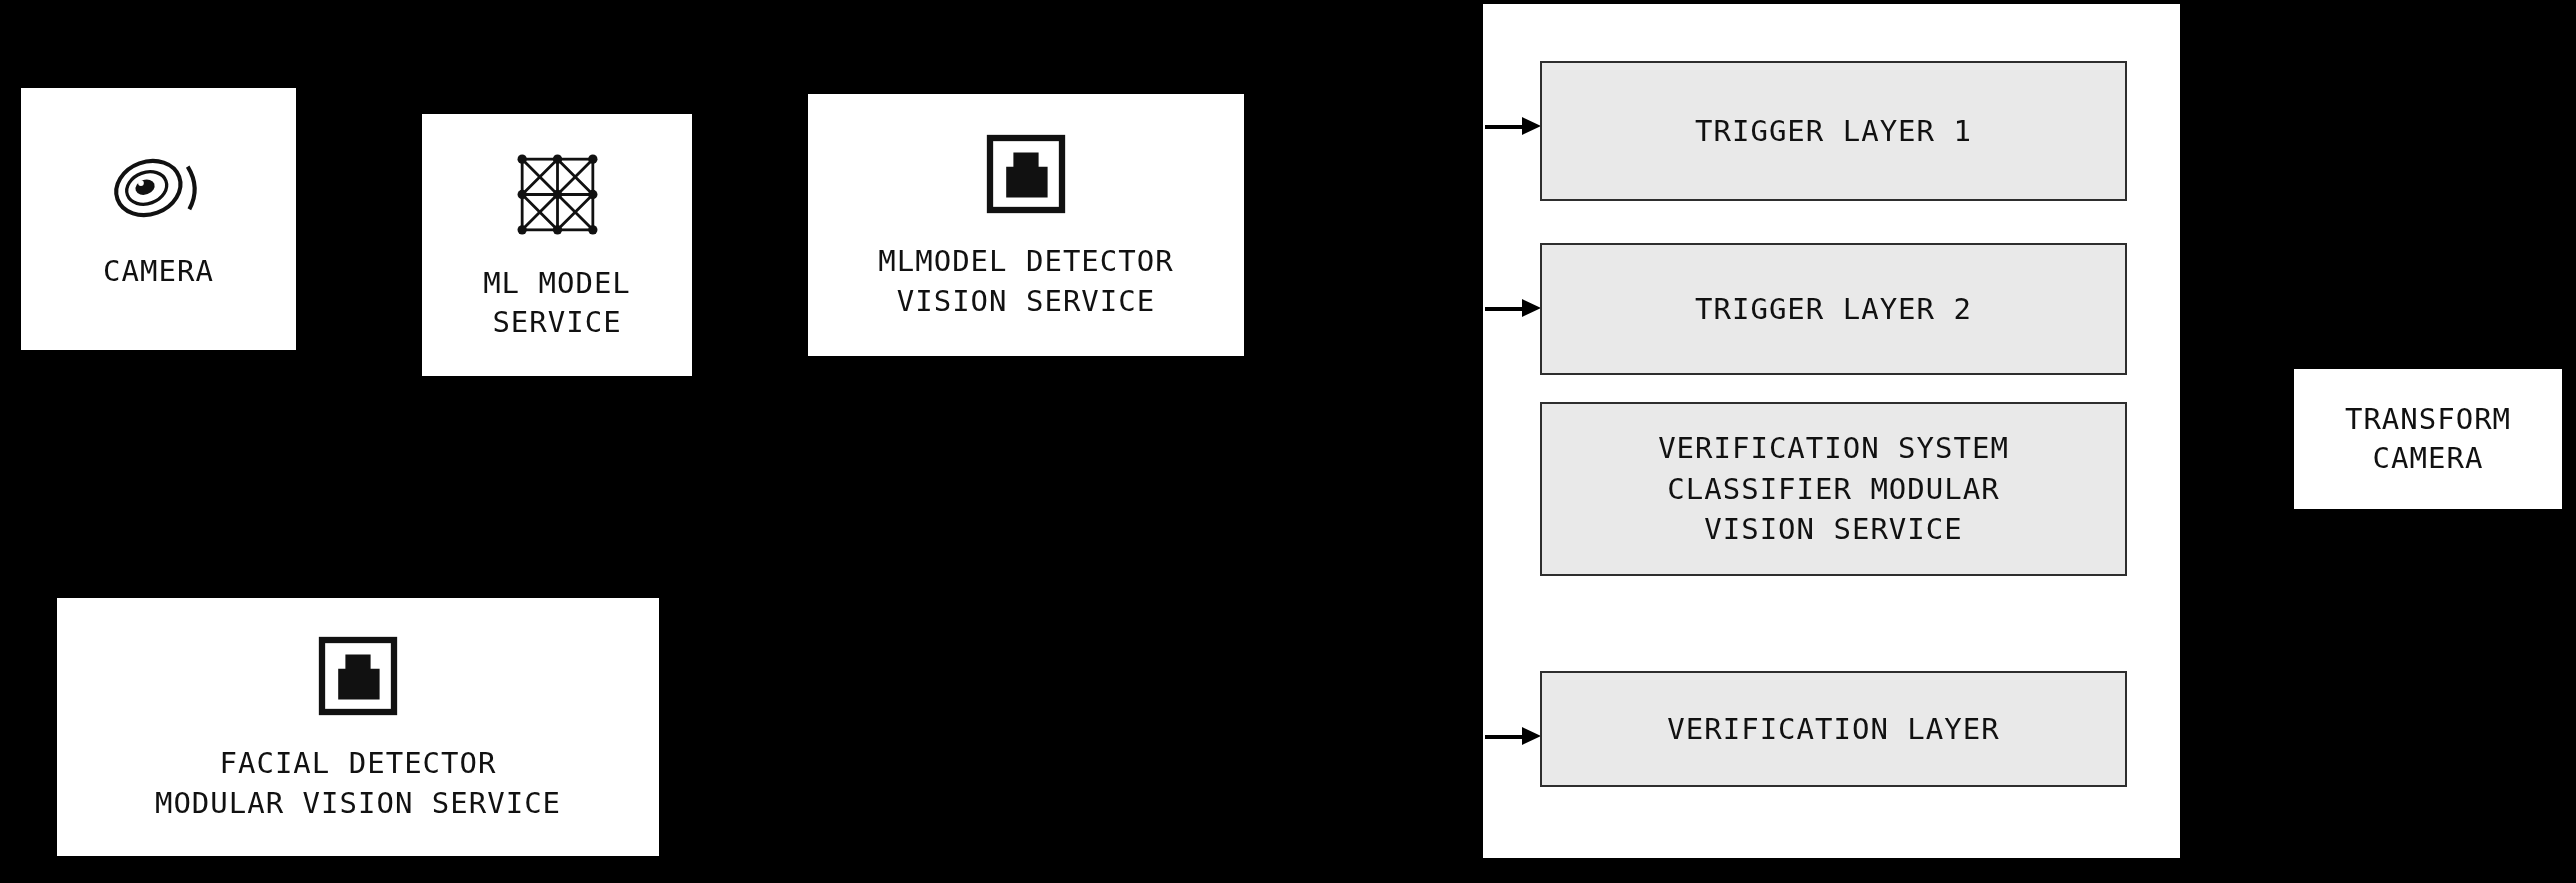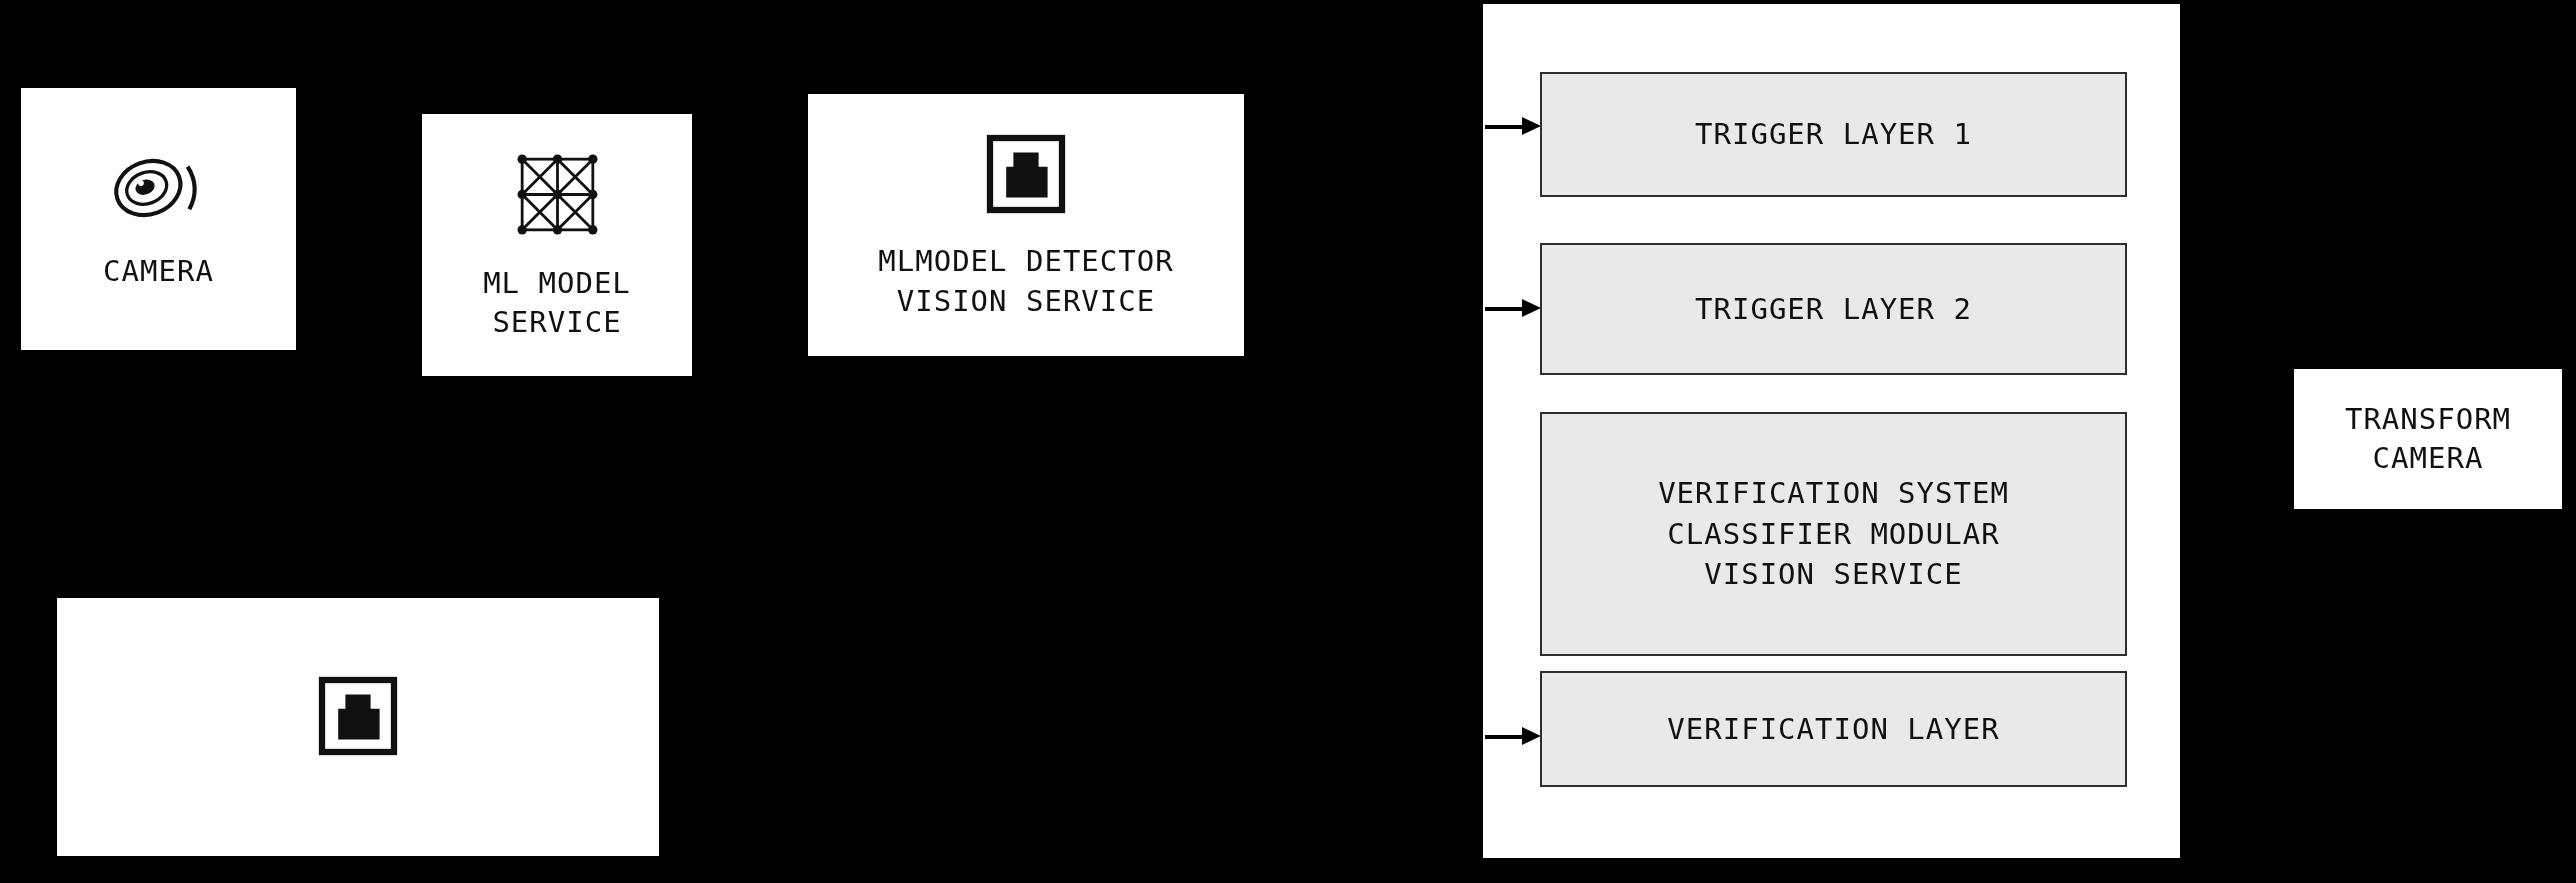--- a/index.html
+++ b/index.html
@@ -50,23 +50,23 @@
     position: absolute;
     left: 57px; width: 587px;
     background: #e9e9e9;
     border: 2.1px solid #2e2e2e;
     box-sizing: border-box;
     display: flex; align-items: center; justify-content: center;
     text-align: center;
     font-size: 29px; letter-spacing: 1px; line-height: 1.4;
     white-space: pre-line;
   }
-  .l1 { top: 68px;  height: 125px; }
+  .l1 { top: 57px;  height: 140px; }
   .l2 { top: 239px;  height: 132px; text-align: center; }
-  .l3 { top: 408px;  height: 244px; }
+  .l3 { top: 398px;  height: 174px; }
   .l4 { top: 667px; height: 116px; }
 
   .arrow {
     position: absolute;
     left: 2.1px; width: 37px; height: 4.1px;
     background: #000;
   }
   .arrow::after {
     content: "";
     position: absolute;
@@ -125,20 +125,22 @@
   </svg>
   <div class="label">MLMODEL DETECTOR
 VISION SERVICE</div>
 </div>
 
 <div class="node" id="node-facial">
   <svg class="icon icon-blob" viewBox="0 0 100 100">
     <rect x="10" y="10" width="80" height="80" fill="none" stroke="#111111" stroke-width="7"></rect>
     <path d="M36 26 h28 v16 h10 v34 H28 V42 h8 z" fill="#111111"></path>
   </svg>
+  <div class="label">FACIAL DETECTOR
+MODULAR VISION SERVICE</div>
 </div>
 
 <div class="node" id="node-transform">
   <div class="label">TRANSFORM
 CAMERA</div>
 </div>
 
 <div class="panel">
   <div class="arrow a1"></div>
   <div class="arrow a2"></div>

